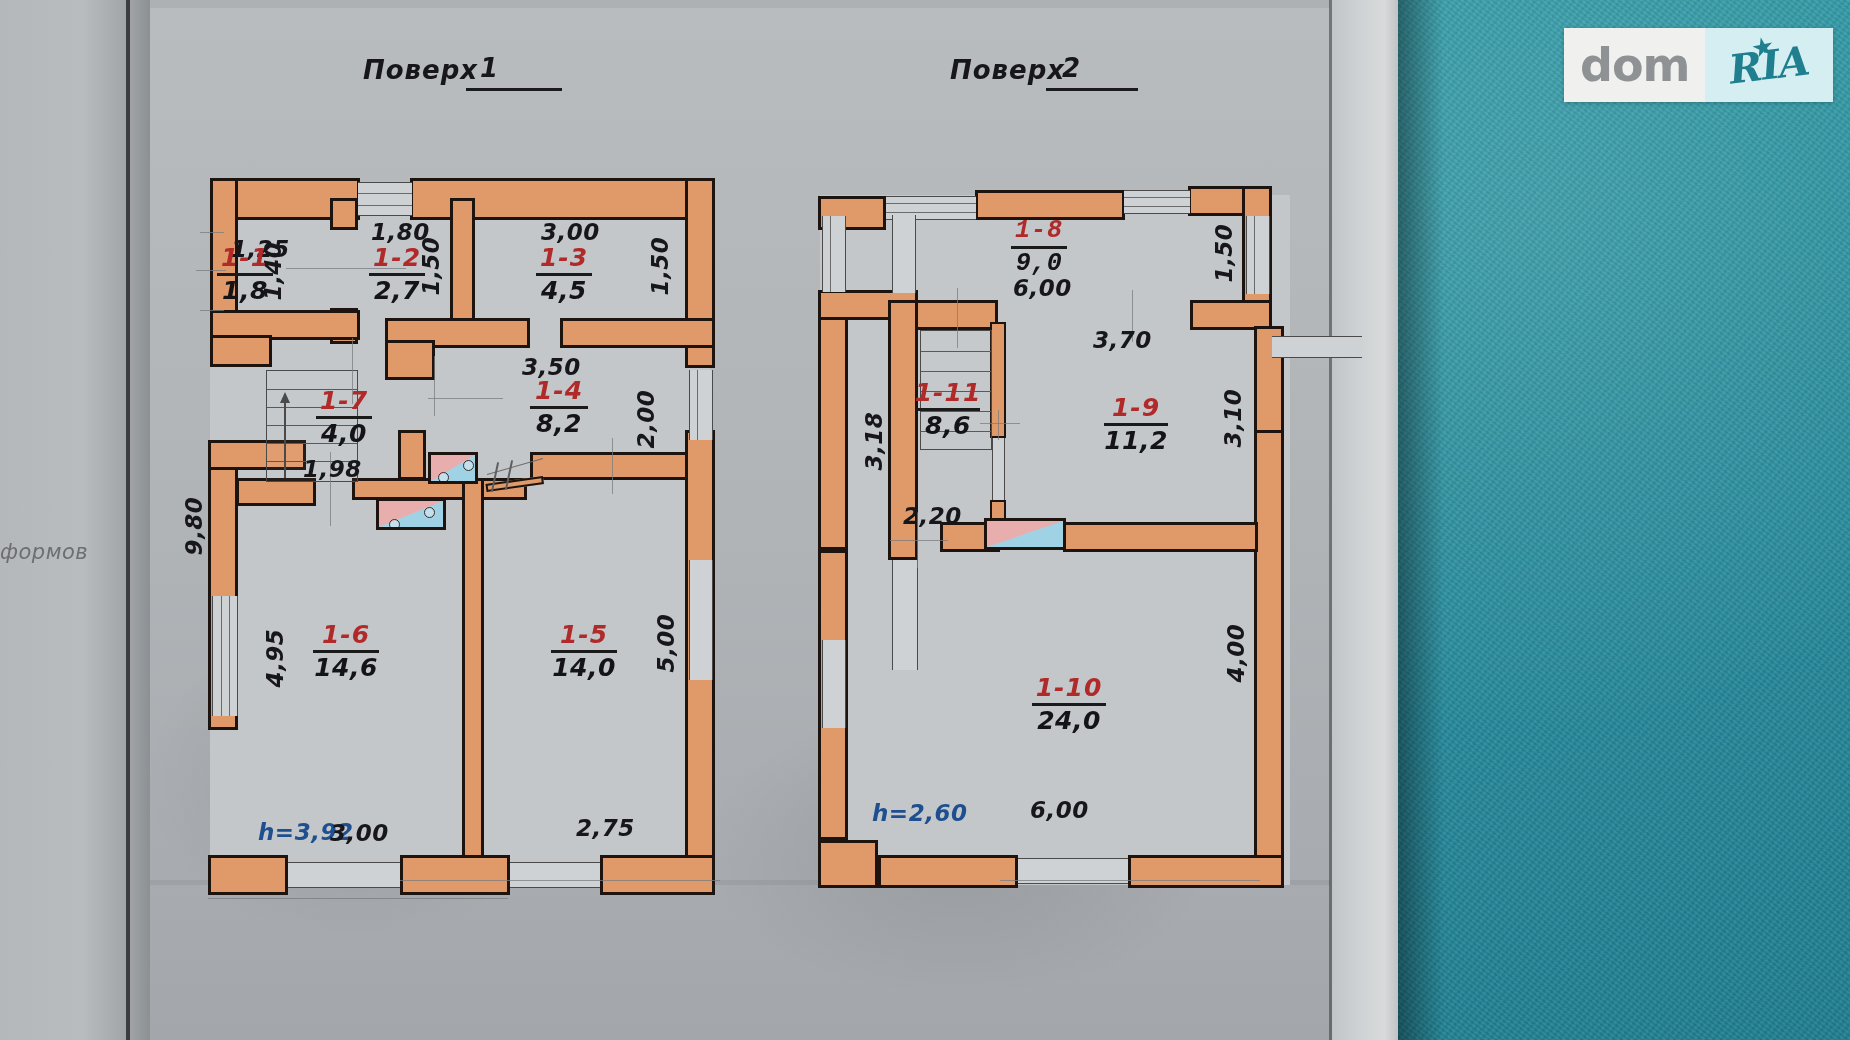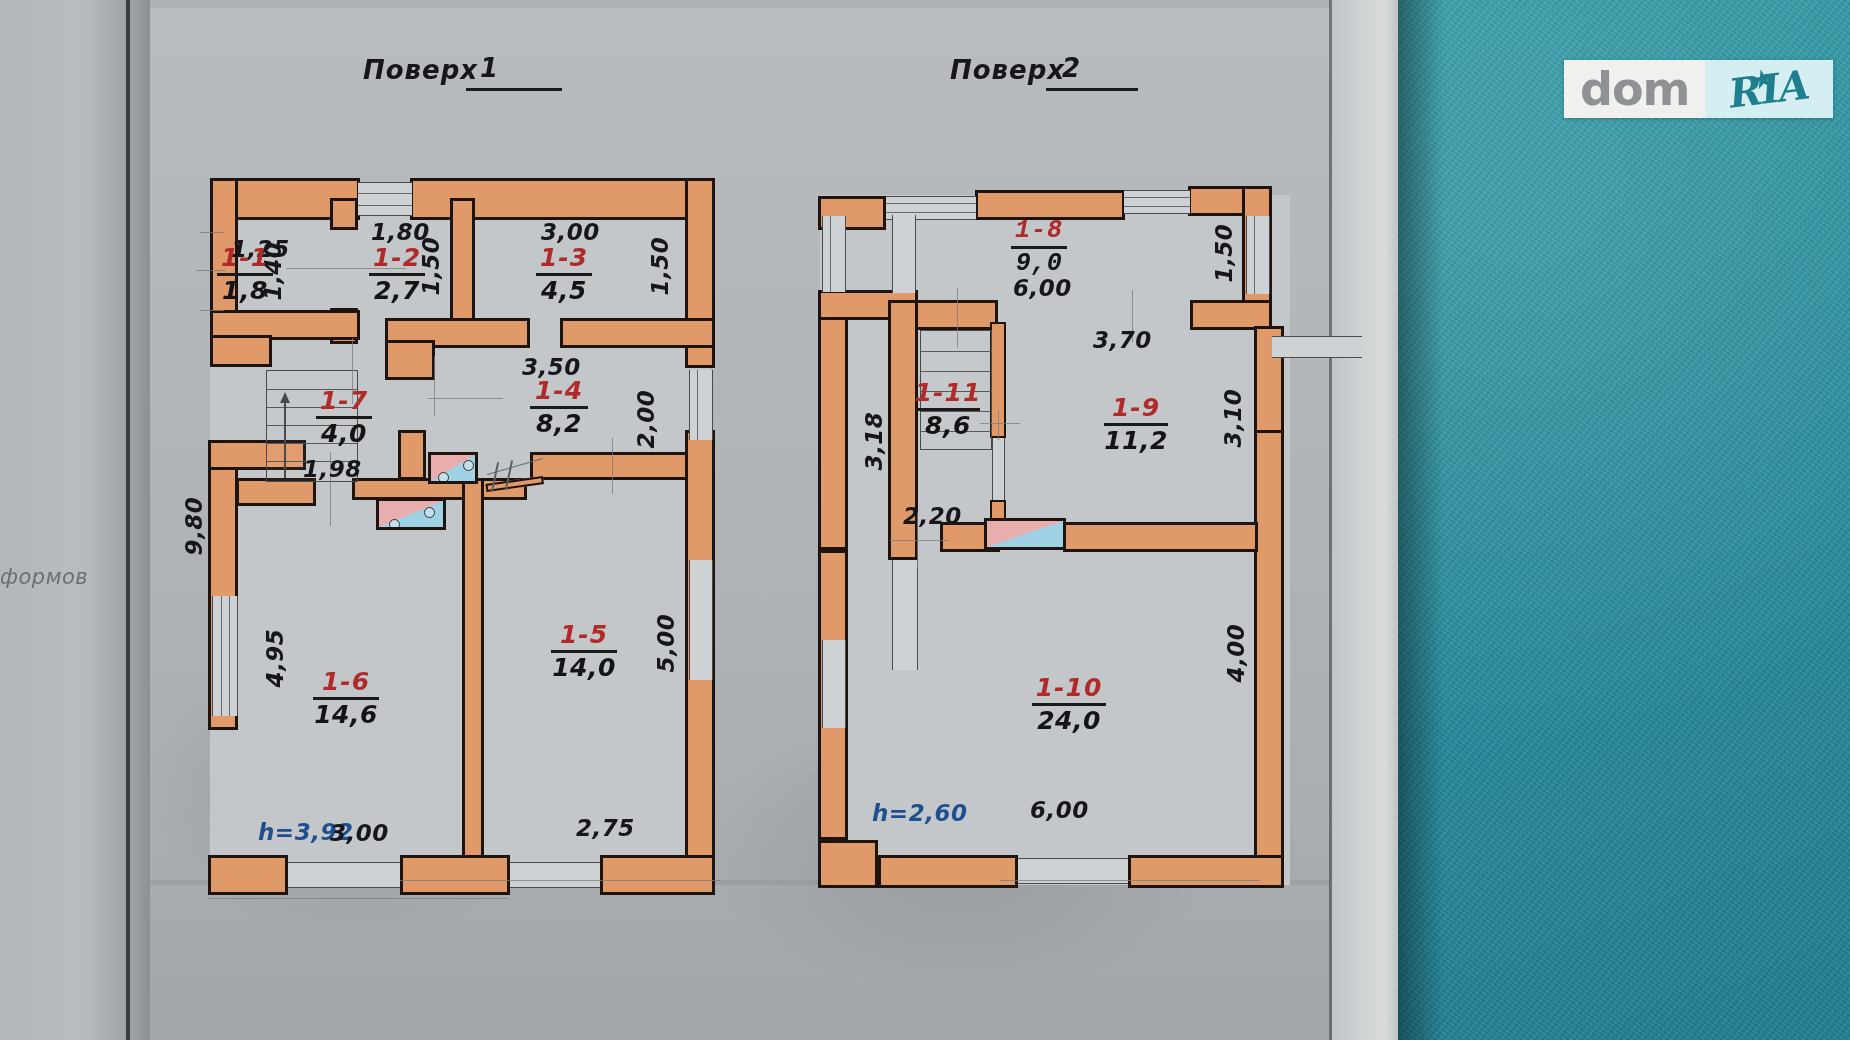--- a/index.html
+++ b/index.html
@@ -123,21 +123,21 @@
   <div class="binding-line b2"></div>
 
   <div class="crease" style="left:150px;top:0;width:1180px;height:8px;"></div>
   <div class="crease" style="left:150px;top:880px;width:1180px;height:5px;"></div>
   <div class="softshade" style="left:140px;top:620px;width:430px;height:320px;"></div>
   <div class="softshade" style="left:700px;top:700px;width:520px;height:300px;"></div>
 
   <div class="desk"></div>
   <div class="desk-shadow"></div>
 
-  <div class="edgeword" style="left:0px;top:565px;">формов</div>
+  <div class="edgeword" style="left:0px;top:540px;">формов</div>
 
   <div class="t hdr" style="left:363px;top:55px;">Поверх</div>
   <div class="t hdr num" style="left:480px;top:53px;">1</div>
   <div class="hdr-underline" style="left:466px;top:88px;width:96px;"></div>
 
   <div class="plan">
 
     <div class="room" style="left:210px;top:205px;width:500px;height:680px;"></div>
 
     <div class="wall" style="left:210px;top:178px;width:150px;height:42px;"></div>
@@ -274,21 +274,21 @@
       <div class="bar" style="width:58px;"></div>
       <div class="rarea">8,2</div>
     </div>
 
     <div class="rlabel" style="left:548px;top:622px;width:72px;">
       <div class="rnum">1-5</div>
       <div class="bar" style="width:66px;"></div>
       <div class="rarea">14,0</div>
     </div>
 
-    <div class="rlabel" style="left:310px;top:622px;width:72px;margin-top:47px;">
+    <div class="rlabel" style="left:310px;top:622px;width:72px;">
       <div class="rnum">1-6</div>
       <div class="bar" style="width:66px;"></div>
       <div class="rarea">14,6</div>
     </div>
 
     <div class="rlabel" style="left:313px;top:388px;width:62px;">
       <div class="rnum">1-7</div>
       <div class="bar" style="width:56px;"></div>
       <div class="rarea">4,0</div>
     </div>
@@ -398,21 +398,21 @@
       <div class="rarea">24,0</div>
     </div>
 
     <div class="rlabel" style="left:912px;top:380px;width:72px;">
       <div class="rnum">1-11</div>
       <div class="bar" style="width:64px;"></div>
       <div class="rarea">8,6</div>
     </div>
   </div>
 
-  <div class="wm" style="left:1564px;top:28px;height:58px;margin-top:32px;">
+  <div class="wm" style="left:1564px;top:28px;height:74px;">
     <div class="wm-dom">
       <span>dom</span>
     </div>
     <div class="wm-ria">
       <div class="star">★</div>
       <div class="ria">RIA</div>
     </div>
   </div>
 
 </div>

